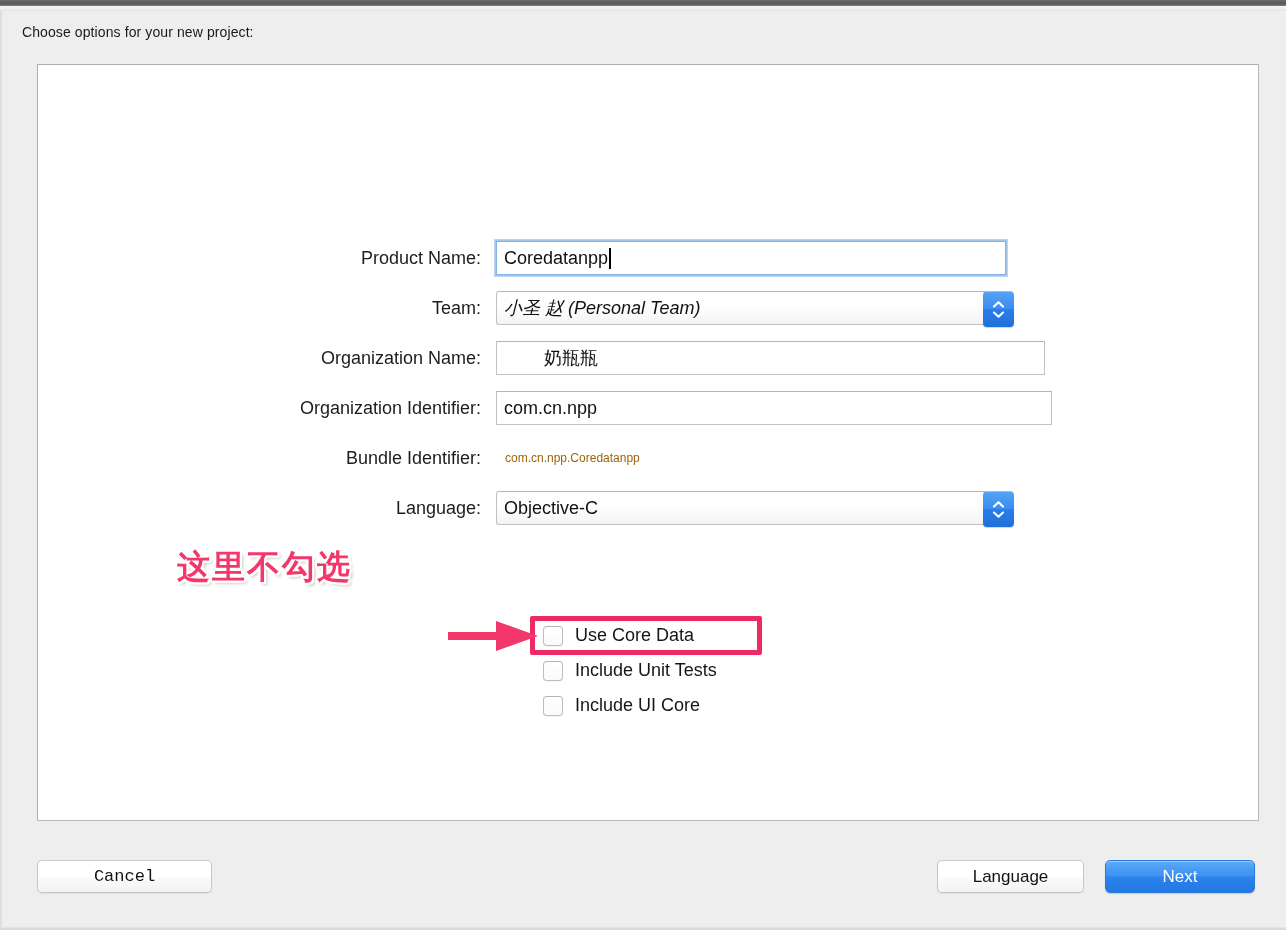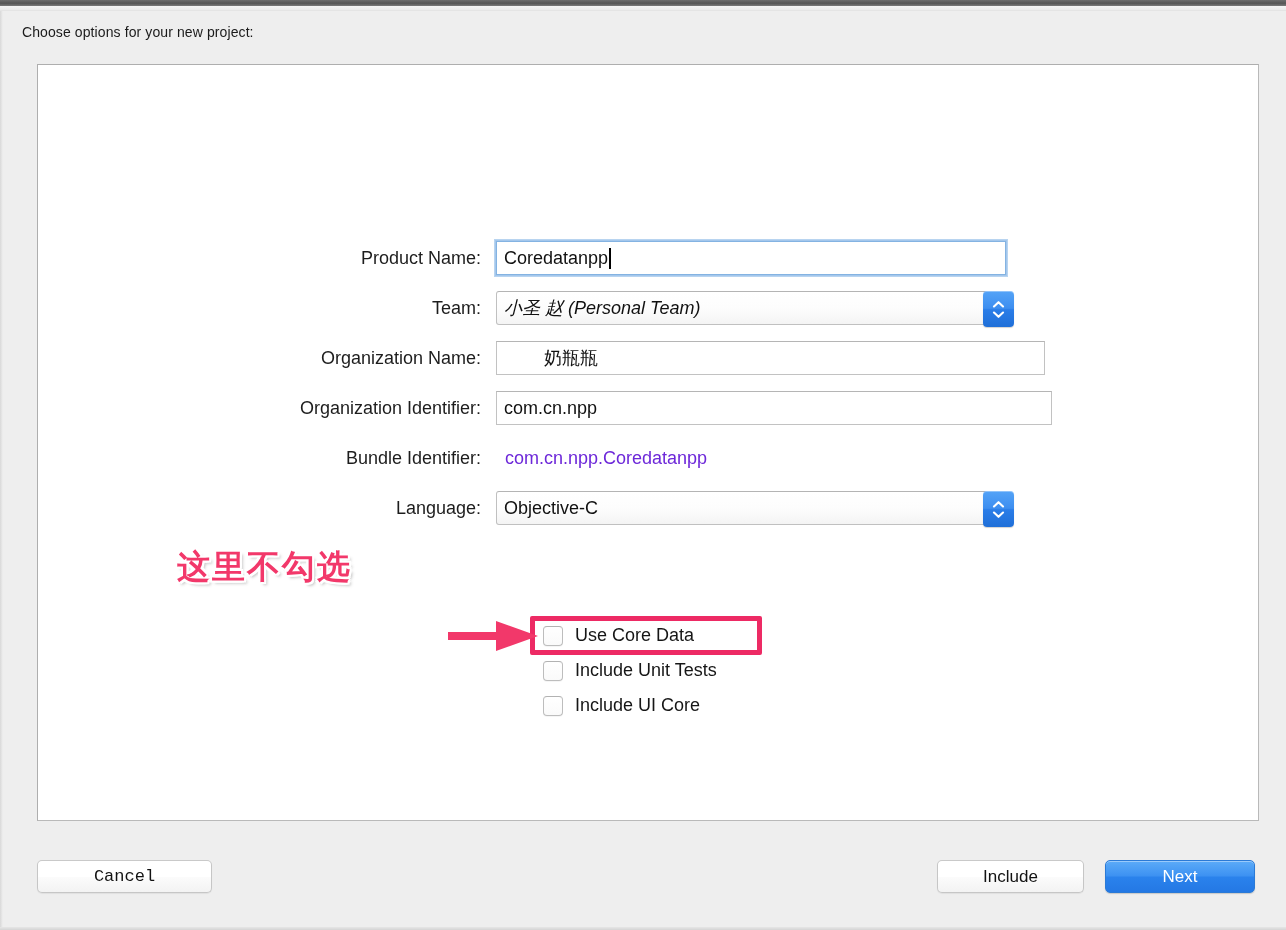--- a/index.html
+++ b/index.html
@@ -142,22 +142,22 @@
     display: flex;
     flex-direction: column;
     align-items: center;
     justify-content: center;
     gap: 3px;
   }
   .chev { width: 13px; height: 7px; display: block; }
 
   
   .static-value {
-    font-size: 18px;
-    color: #6d28d9;
+    font-size: 12px;
+    color: #a16207;
     padding-left: 9px;
     white-space: nowrap;
   }
 
   
   .checks {
     position: absolute;
     left: 505px; top: 553px;
   }
   .check-row {
@@ -343,14 +343,14 @@
   <div class="anno-box"></div>
   <svg class="anno-arrow" viewBox="0 0 92 38">
     <path d="M0,15 L48,15 L48,4 L90,19 L48,34 L48,23 L0,23 Z" fill="#F2386A"></path>
   </svg>
 
 </div>
 
 <div class="anno-text">这里不勾选</div>
 
 <div class="btn btn-plain" id="cancel-btn">Cancel</div>
-<div class="btn btn-plain" id="previous-btn">Include</div>
+<div class="btn btn-plain" id="previous-btn">Language</div>
 <div class="btn btn-default" id="next-btn">Next</div>
 
 </body></html>

